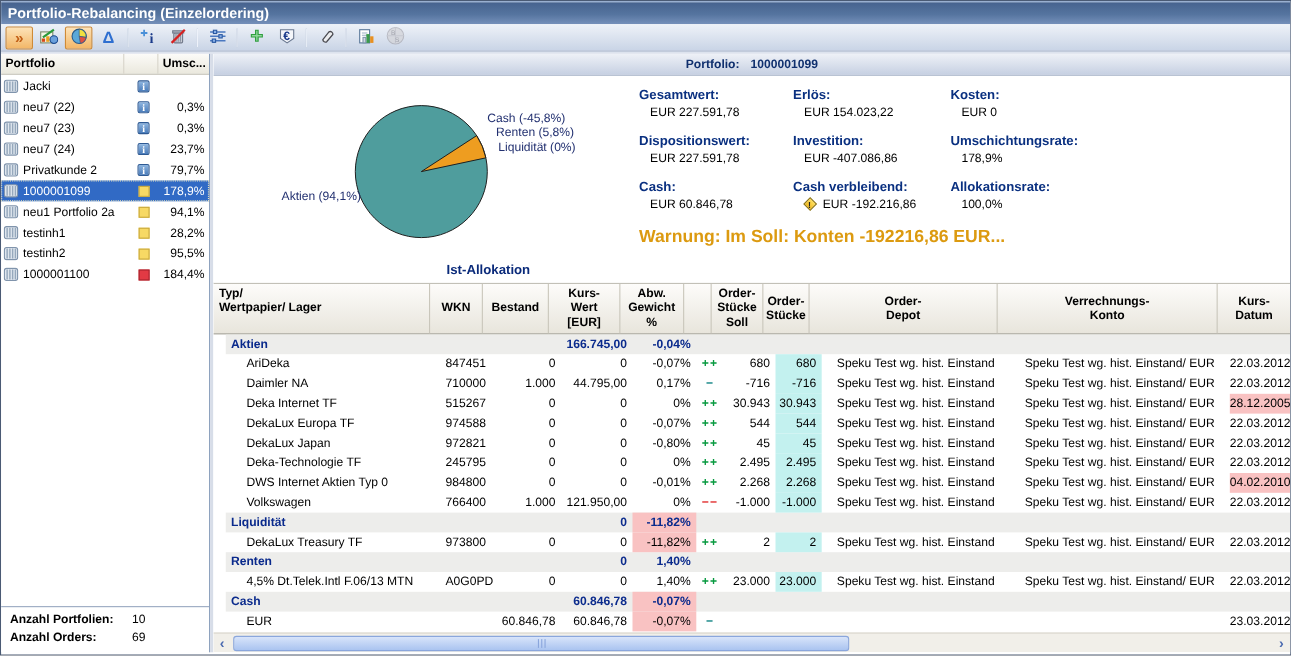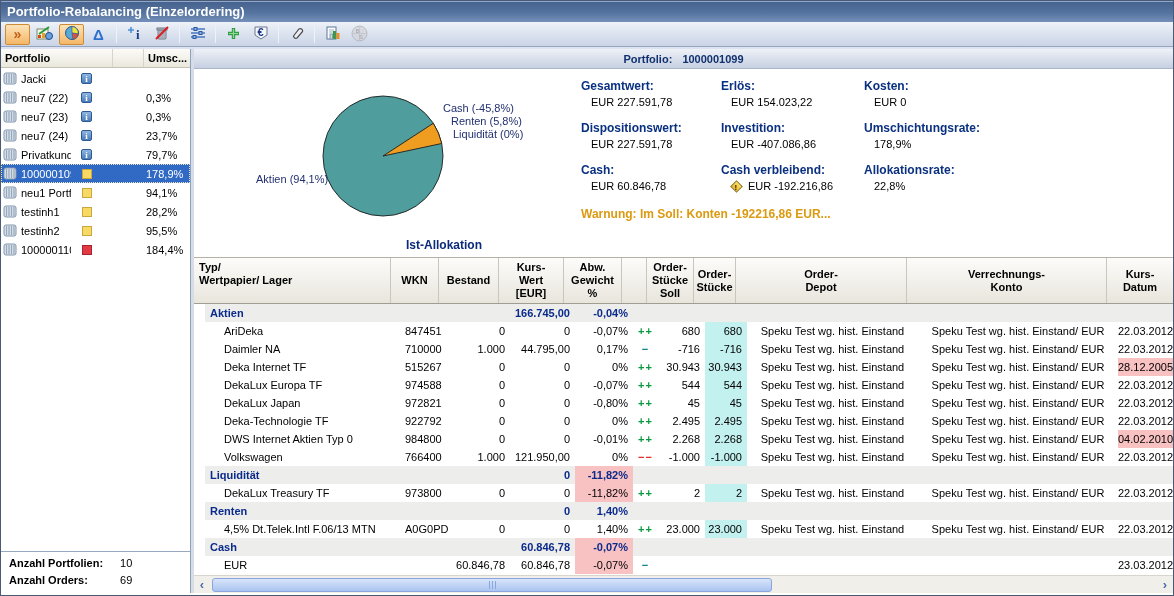--- a/index.html
+++ b/index.html
@@ -29,21 +29,21 @@
   .s-header{ height:19px; display:flex; background:linear-gradient(#fcfbf8,#eae8dd);
              border-bottom:1px solid #c4c1b6; font-weight:bold; }
   .s-header .shc{ border-right:1px solid #d7d4ca; padding:3px 4px 0 4px; overflow:hidden; white-space:nowrap; }
   .shc-name{ flex:1; } .shc-status{ width:31px; } .shc-pct{ width:46px; border-right:none !important; }
   .s-list{ flex:1; overflow:hidden; padding-top:1px; }
   .srow{ height:19px; display:flex; align-items:center; }
   .srow.selected{ background:#316ac5; color:#fff; outline:1px dotted #e8e4c0; outline-offset:-1px; }
   .picon{ width:15px; height:13px; margin:0 3px 0 2px; flex:none; }
   .sname{ flex:1; white-space:nowrap; overflow:hidden; }
   .sstatus{ width:31px; display:flex; justify-content:center; flex:none; }
-  .spct{ width:44px; padding-right:16px; flex:none;margin-left:44px; }
+  .spct{ width:44px; text-align:right; padding-right:4px; flex:none; }
   .ic-info{ width:11px; height:11px; border-radius:2px; background:linear-gradient(#8fb6e0,#4a7cba);
             border:1px solid #2e5a94; color:#fff; font:bold 9px "Liberation Serif",serif;
             text-align:center; line-height:10px; }
   .ic-yellow{ width:10px; height:10px; background:#f7d964; border:1px solid #c9a93e; }
   .ic-red{ width:10px; height:10px; background:#e23a44; border:1px solid #a8242e; }
   .s-stats{ height:42px; border-top:1px solid #98a8c0; padding:5px 8px 0 8px; }
   .s-stats .stat-row{ height:17px; }
   .stat-label{ font-weight:bold; display:inline-block; width:108px; }
   
   .p-bar{ height:20px; background:linear-gradient(#eef1f7,#c6d0e2); border-bottom:1px solid #aab6ca;
@@ -58,21 +58,21 @@
   .chart-title{ position:absolute; left:88px; top:169px; width:200px; text-align:right;
                 font-weight:bold; font-size:12px; color:#0a2a7a; }
   .summary{ position:absolute; left:387px; top:10px; display:grid;
             grid-template-columns:140px 143px 230px; row-gap:13px; }
   .sum-label{ font-weight:bold; font-size:12px; color:#0a3080; }
   .sum-value{ padding:3px 0 0 10px; color:#000; white-space:nowrap; }
   .warn-diamond{ display:inline-block; width:9px; height:9px; background:linear-gradient(#ffe060,#f0b820);
                  border:1px solid #887010; transform:rotate(45deg); margin:0 7px 0 1px; }
   .wd-i{ display:block; transform:rotate(-45deg); font-size:8px; font-weight:bold; text-align:center;
          line-height:9px; color:#222; }
-  .warning-line{ position:absolute; left:387px; top:138px; font-weight:bold; font-size:12px; color:#dc9a10; }
+  .warning-line{ position:absolute; left:387px; top:138px; font-weight:bold; font-size:16px; color:#dc9a10; }
   
   .t-header{ height:47px; display:flex; background:linear-gradient(#fdfcfa,#e8e5dc);
              border-top:1px solid #b4b1a6; border-bottom:1px solid #a09d92; font-weight:bold; }
   .th{ border-right:1px solid #c9c6bb; display:flex; align-items:center; justify-content:center;
        text-align:center; white-space:pre-line; line-height:13px; overflow:hidden; }
   .th.left{ justify-content:flex-start; align-items:flex-start; text-align:left; padding:3px 0 0 5px; }
   .t-body{ flex:1; overflow:hidden;margin-left:11px; }
   .trow{ height:18px; display:flex; line-height:18px; }
   .trow.group{ background:#ededeb; font-weight:bold; color:#0a2a8c; }
   .td{ overflow:hidden; white-space:nowrap; }
@@ -367,21 +367,21 @@
             <div class="sum-cell">
               <div class="sum-label">Cash:</div>
               <div class="sum-value">EUR  60.846,78</div>
             </div>
             <div class="sum-cell">
               <div class="sum-label">Cash verbleibend:</div>
               <div class="sum-value"><span class="warn-diamond"><span class="wd-i">!</span></span>EUR  -192.216,86</div>
             </div>
             <div class="sum-cell">
               <div class="sum-label">Allokationsrate:</div>
-              <div class="sum-value">22,8%</div>
+              <div class="sum-value">100,0%</div>
             </div>
           </div>
         <div class="warning-line">Warnung: Im Soll: Konten -192216,86 EUR...</div>
       </div>
 
       <div class="t-header">
           <div class="th c0 left">Typ/
 Wertpapier/ Lager</div>
           <div class="th c1">WKN</div>
           <div class="th c2">Bestand</div>
@@ -478,21 +478,21 @@
             <div class="td c4 num">-0,80%</div>
             <div class="td c5 sign sign-pp">++</div>
             <div class="td c6 num">45</div>
             <div class="td c7 num cyan">45</div>
             <div class="td c8 ctr">Speku Test wg. hist. Einstand</div>
             <div class="td c9 ctr">Speku Test wg. hist. Einstand/ EUR</div>
             <div class="td c10 num">22.03.2012</div>
           </div>
           <div class="trow">
             <div class="td c0 td-name-item">Deka-Technologie TF</div>
-            <div class="td c1 td-wkn">922792</div>
+            <div class="td c1 td-wkn">245795</div>
             <div class="td c2 num">0</div>
             <div class="td c3 num">0</div>
             <div class="td c4 num">0%</div>
             <div class="td c5 sign sign-pp">++</div>
             <div class="td c6 num">2.495</div>
             <div class="td c7 num cyan">2.495</div>
             <div class="td c8 ctr">Speku Test wg. hist. Einstand</div>
             <div class="td c9 ctr">Speku Test wg. hist. Einstand/ EUR</div>
             <div class="td c10 num">22.03.2012</div>
           </div>

